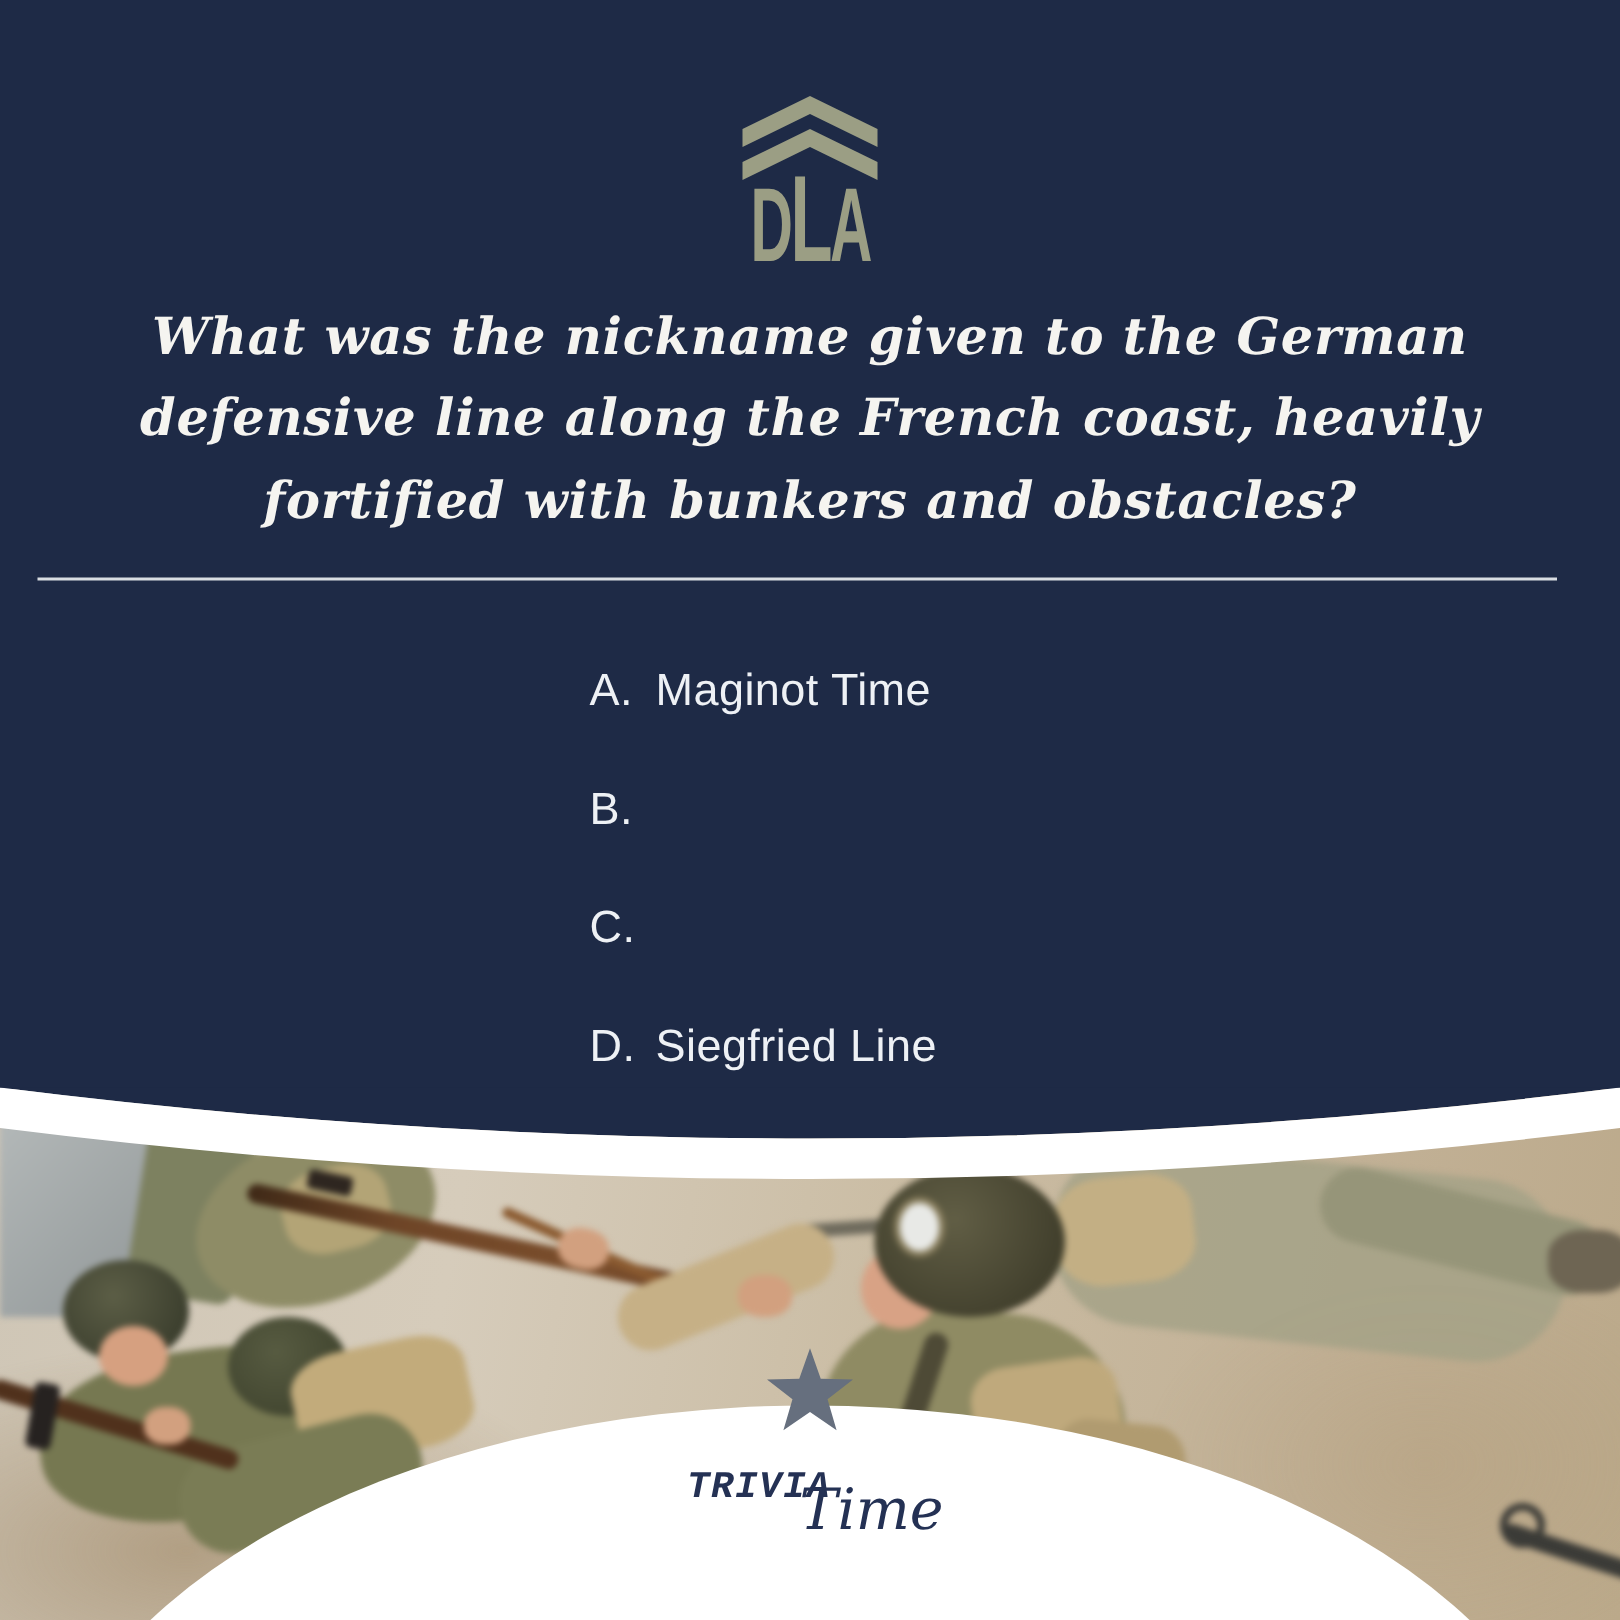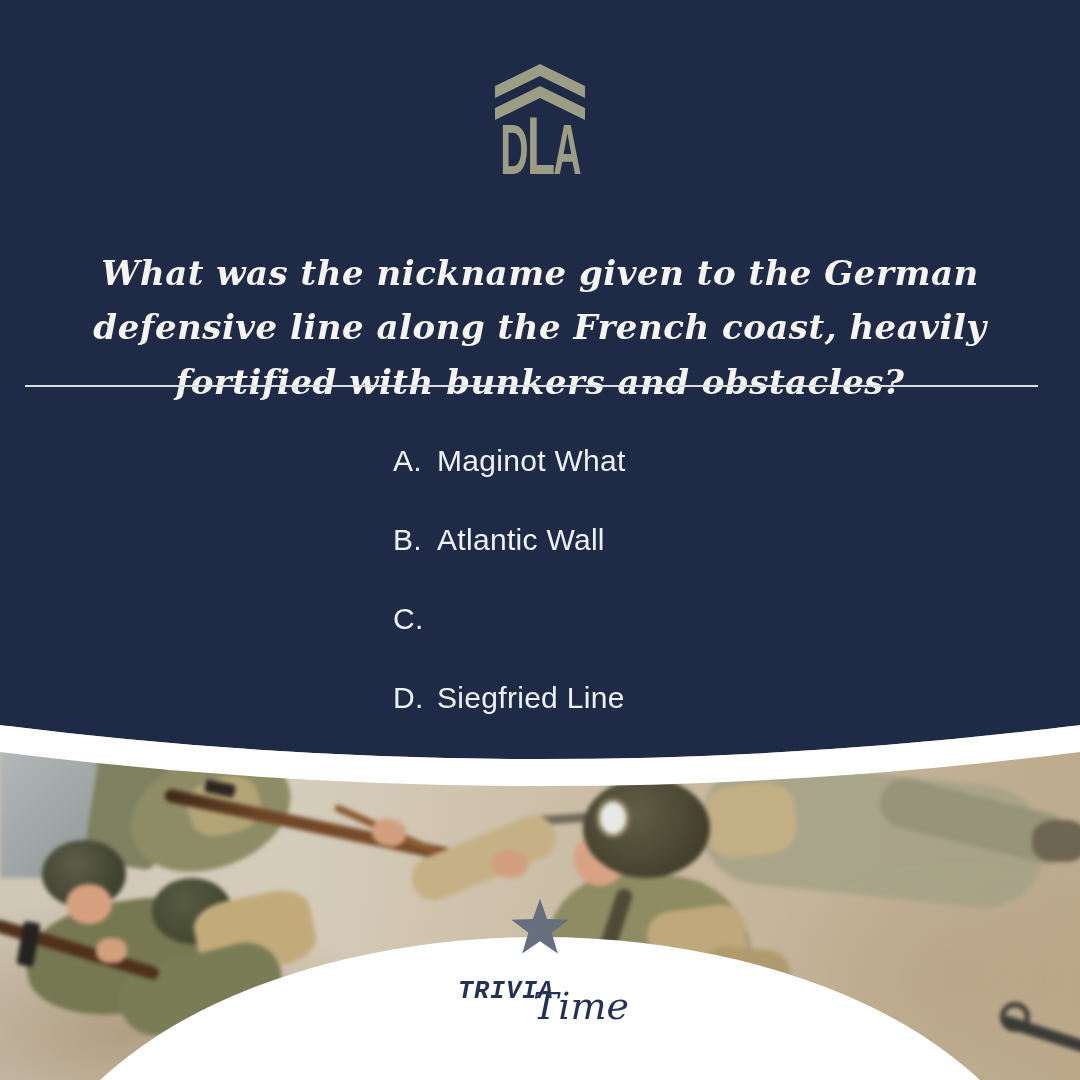--- a/index.html
+++ b/index.html
@@ -11,21 +11,21 @@
   .navy-panel{position:absolute;left:0;top:0;width:1080px;height:726px;background:#1e2a46;z-index:3;}
   .curve-band{position:absolute;left:0;top:725px;width:1080px;height:100px;z-index:3;display:block;}
   
   .logo-wrap{position:absolute;top:64px;left:50%;transform:translateX(-50%);}
   .logo-wrap svg{display:block;}
   .logo-letters{font-family:"Liberation Sans",sans-serif;font-weight:bold;}
   
   .question{
     position:absolute;top:198px;left:40px;width:1000px;text-align:center;
     font-family:"DejaVu Serif","Liberation Serif",serif;font-style:italic;font-weight:700;
-    font-size:34px;line-height:1.6;color:#f5f4f0;letter-spacing:0.5px;margin-top:48px;
+    font-size:34px;line-height:1.6;color:#f5f4f0;letter-spacing:0.5px;
   }
   .divider{position:absolute;top:385px;left:25px;width:1013px;height:2px;background:#d9dde2;}
   
   .options{position:absolute;top:444px;left:393px;}
   .option-row{display:flex;align-items:baseline;margin-bottom:45px;color:#eef1f5;font-size:30px;letter-spacing:0.3px;}
   .option-letter{width:44px;flex:0 0 44px;}
   
   .photo{position:absolute;left:0;top:726px;width:1080px;height:354px;z-index:1;
     background:linear-gradient(100deg,#cfc6b6 0%,#d6ccbb 28%,#cabca3 55%,#c2b196 80%,#bba98a 100%);}
   .photo-art{position:absolute;inset:0;filter:blur(2px);}
@@ -135,25 +135,24 @@
       </svg>
     </div>
 
     <div class="question">What was the nickname given to the German defensive line along the French coast, heavily fortified with bunkers and obstacles?</div>
 
     <div class="divider"></div>
 
     <div class="options">
       <div class="option-row">
         <span class="option-letter">A.</span>
-        <span class="option-label">Maginot What</span>
+        <span class="option-label">Maginot Time</span>
       </div>
       <div class="option-row">
         <span class="option-letter">B.</span>
-        <span class="option-label">Atlantic Wall</span>
       </div>
       <div class="option-row">
         <span class="option-letter">C.</span>
       </div>
       <div class="option-row">
         <span class="option-letter">D.</span>
         <span class="option-label">Siegfried Line</span>
       </div>
     </div>
   </div>

